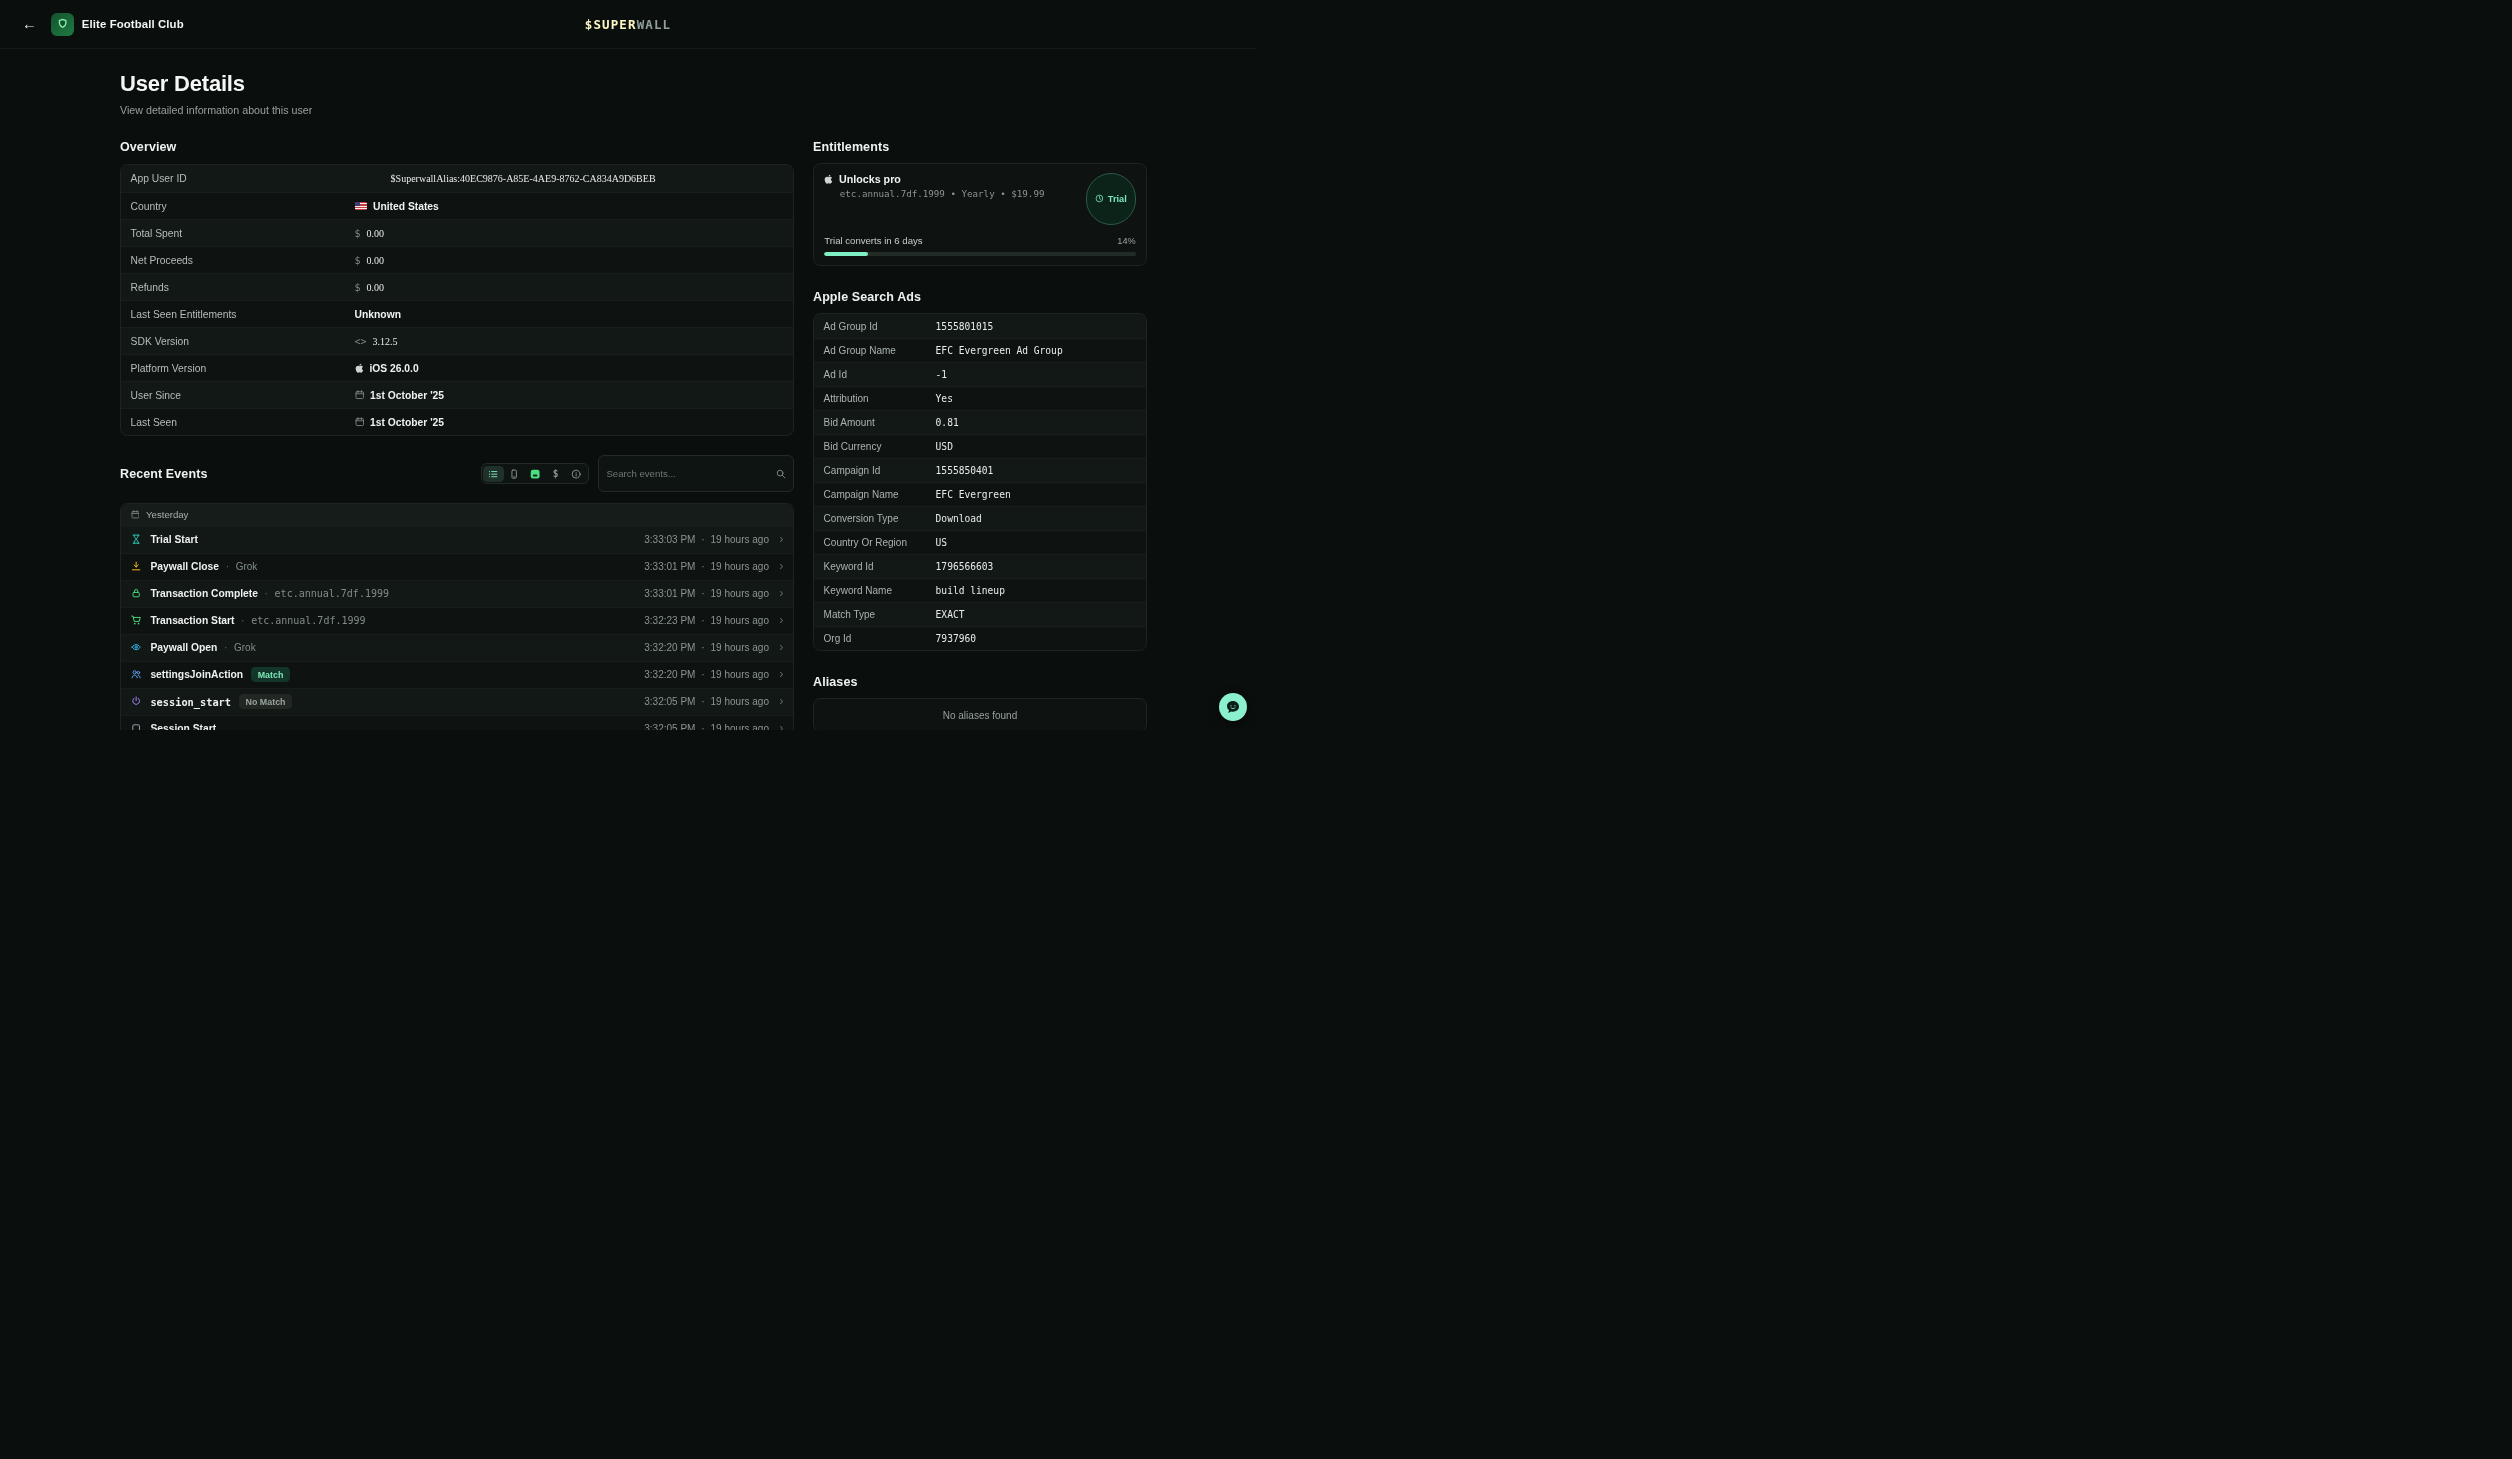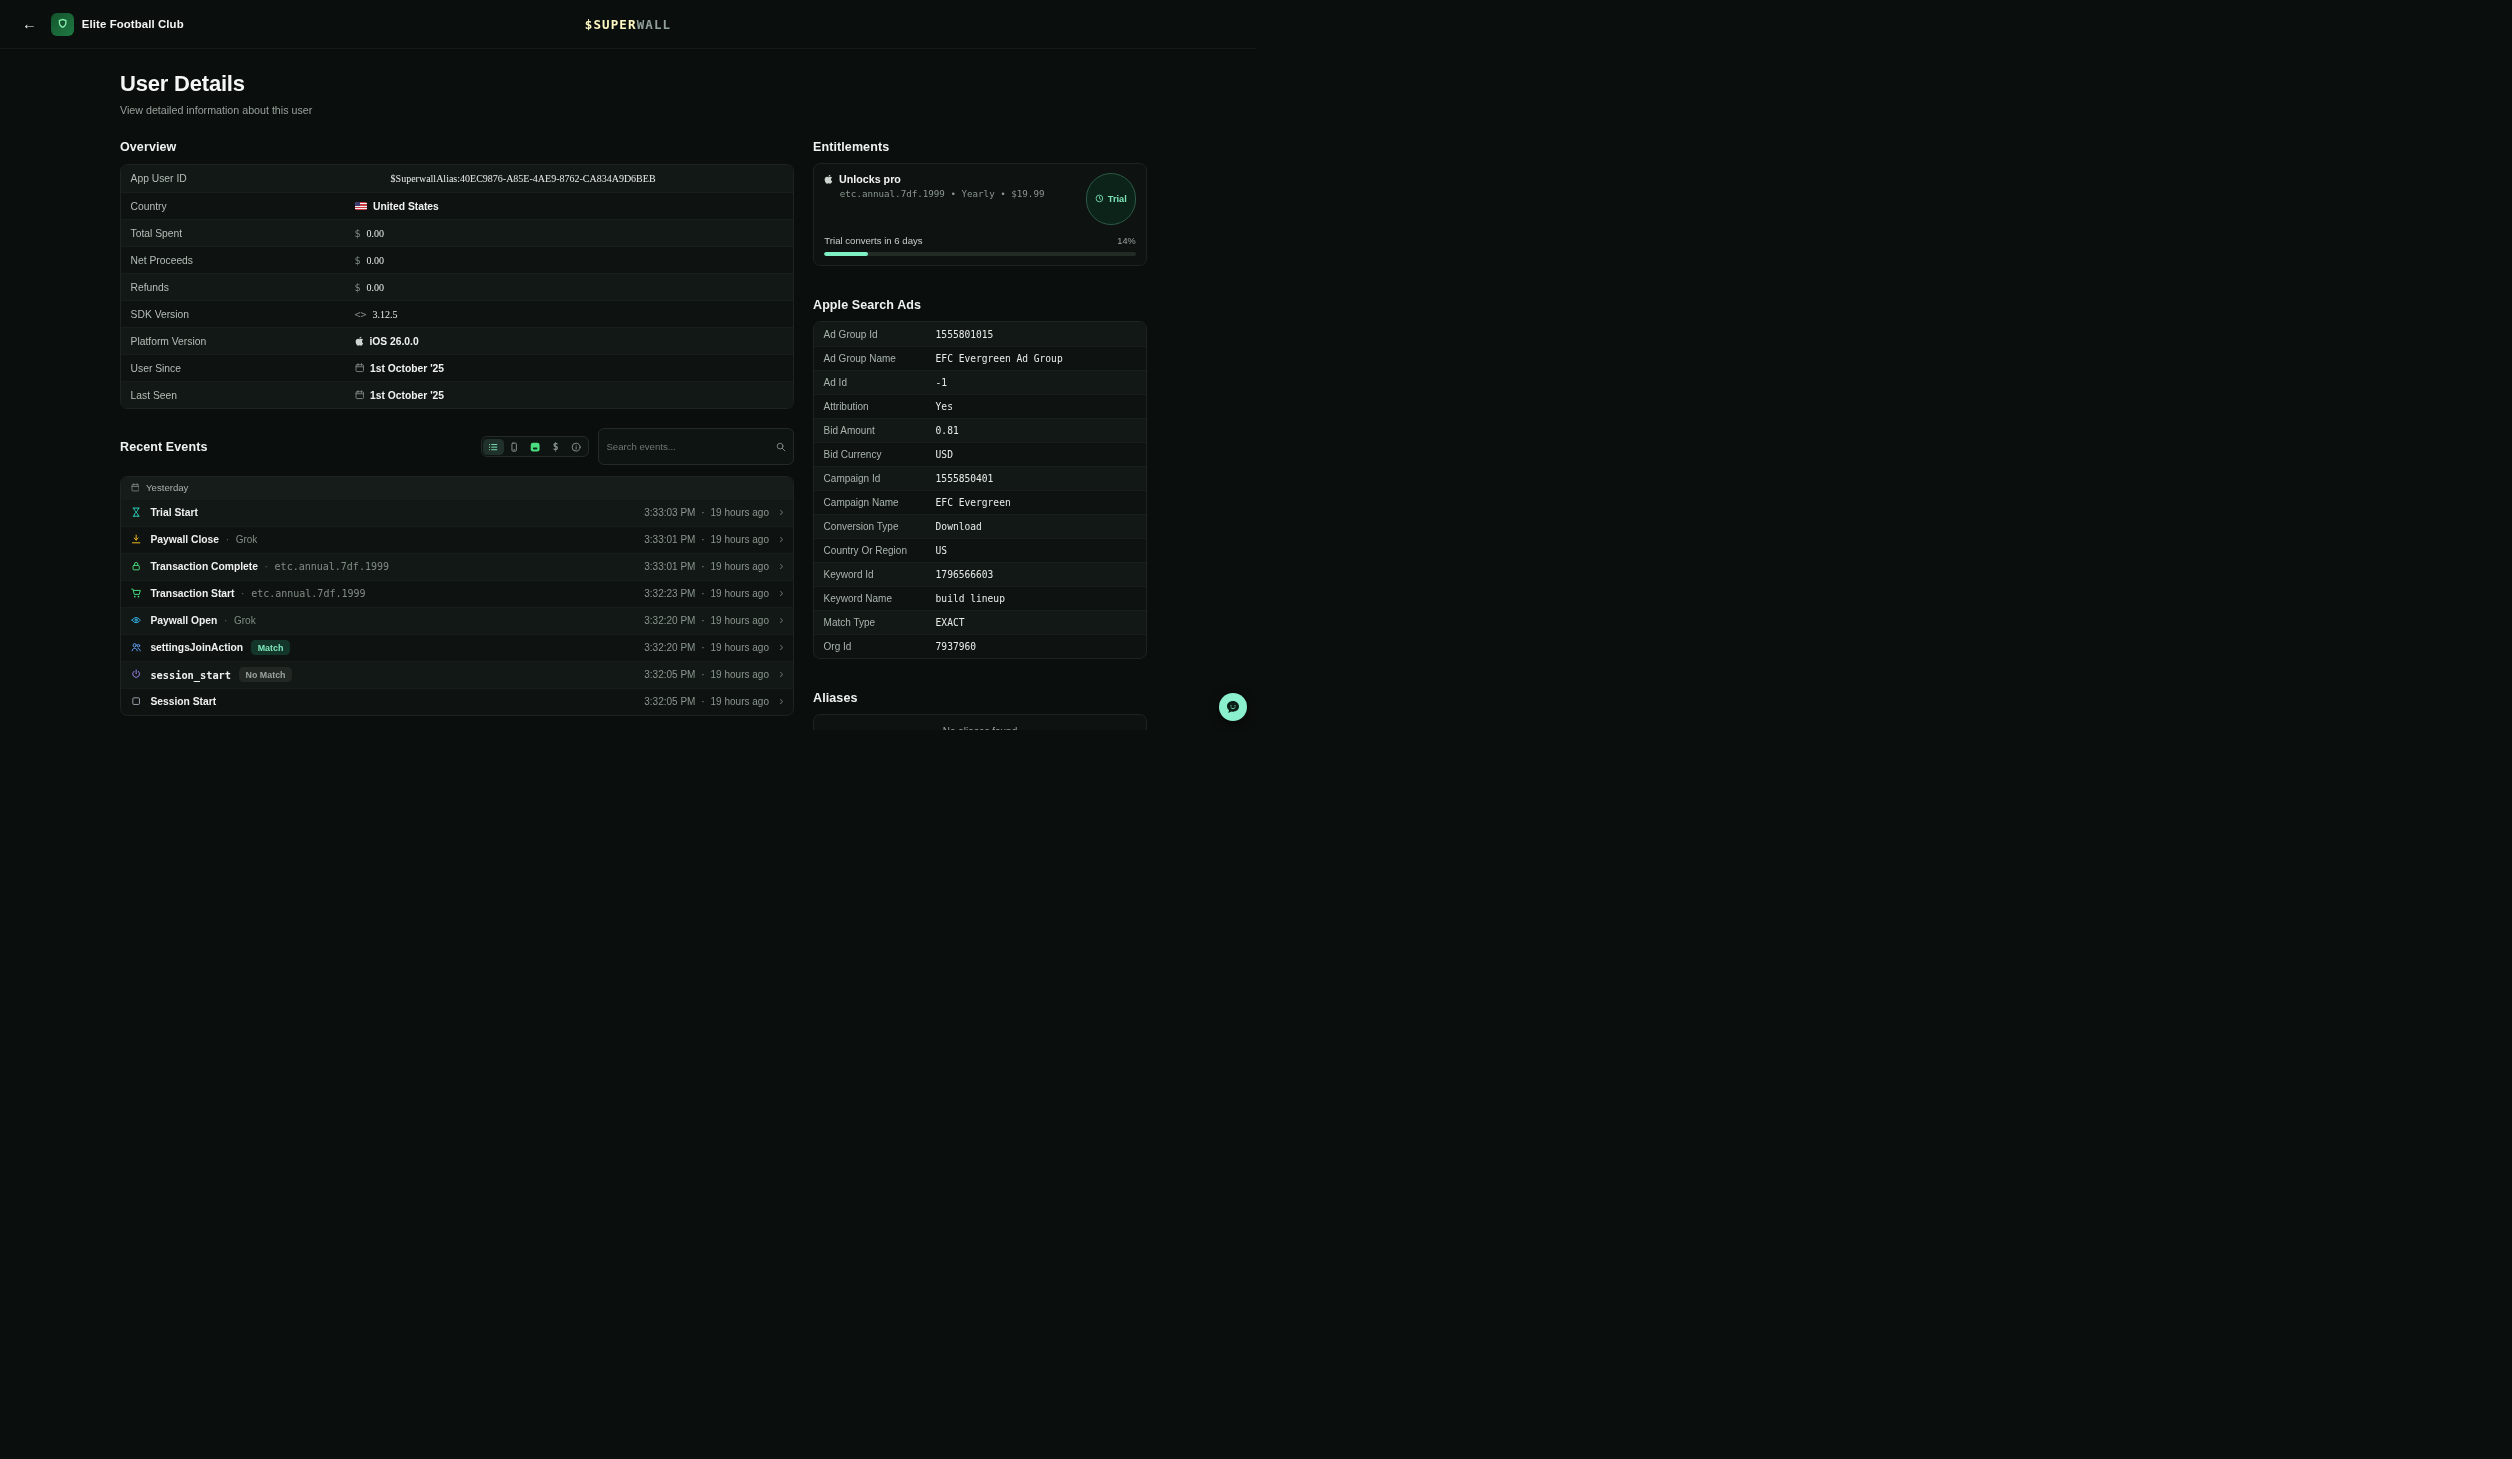--- a/index.html
+++ b/index.html
@@ -127,21 +127,21 @@
     display:flex; align-items:center; gap:4.4px; border:0.7px solid #2d5946; background:#0c231a;
     color:#7ce8ba; font-size:9.2px; font-weight:600; padding:20px 8px; border-radius:737px; flex:none;
   }
   .ent-trial{ display:flex; align-items:center; justify-content:space-between; margin-top:10.3px; }
   .trial-label{ font-size:9.6px; color:#c6cec9; }
   .trial-pct{ font-size:9.2px; color:#9aa49e; }
   .progress{ height:3.7px; border-radius:2.2px; background:#232b27; margin-top:5.9px; overflow:hidden; }
   .progress-fill{ height:100%; background:#7ff0c4; border-radius:2.2px; width:0; }
 
   
-  .sec-gap{ margin-top:32px; }
+  .sec-gap{ margin-top:24px; }
   .a-row{
     display:flex; align-items:center; height:24px; padding:0 9.6px;
     border-top:0.7px solid #181f1b; font-size:10px;
   }
   .a-row:first-child{ border-top:0; }
   .a-row:nth-child(odd){ background:#121815; }
   .a-label{ width:112px; flex:none; color:#aab4ae; }
   .a-value{ font-family:"DejaVu Sans Mono", monospace; font-size:9.6px; color:#e8ece9; }
 
   
@@ -216,20 +216,26 @@
           </div>
         </div>
         <div class="o-row">
           <div class="o-label">Refunds</div>
           <div class="o-value">
             <span class="v-icon-txt mono">$</span>
             <span class="val-mono">0.00</span>
           </div>
         </div>
         <div class="o-row">
+          <div class="o-label">Last Seen Entitlements</div>
+          <div class="o-value">
+              <span class="val-strong">Unknown</span>
+            </div>
+        </div>
+        <div class="o-row">
           <div class="o-label">SDK Version</div>
           <div class="o-value">
             <span class="v-icon-txt mono">&lt;&gt;</span>
             <span class="val-mono">3.12.5</span>
           </div>
         </div>
         <div class="o-row">
           <div class="o-label">Platform Version</div>
           <div class="o-value">
             <span class="v-icon" style="color:#cfd6d2;">

